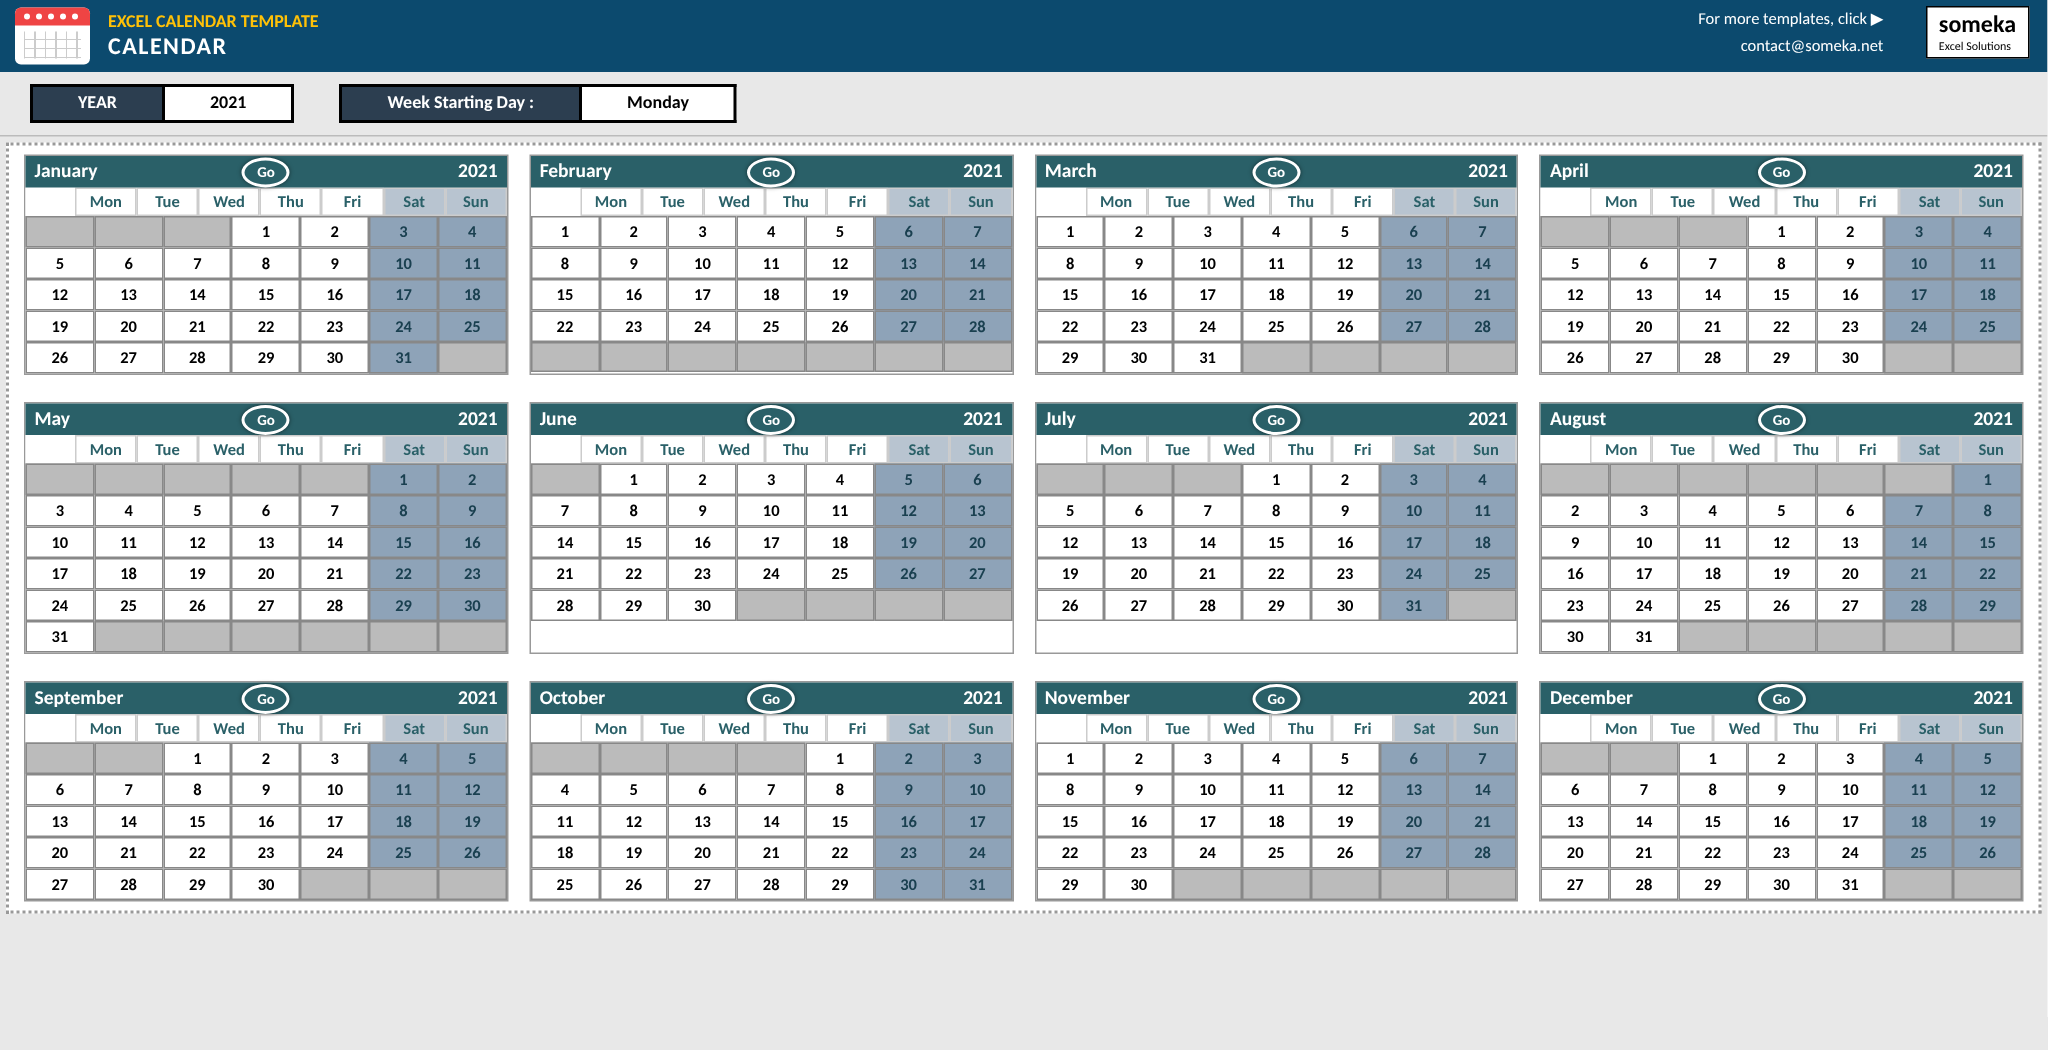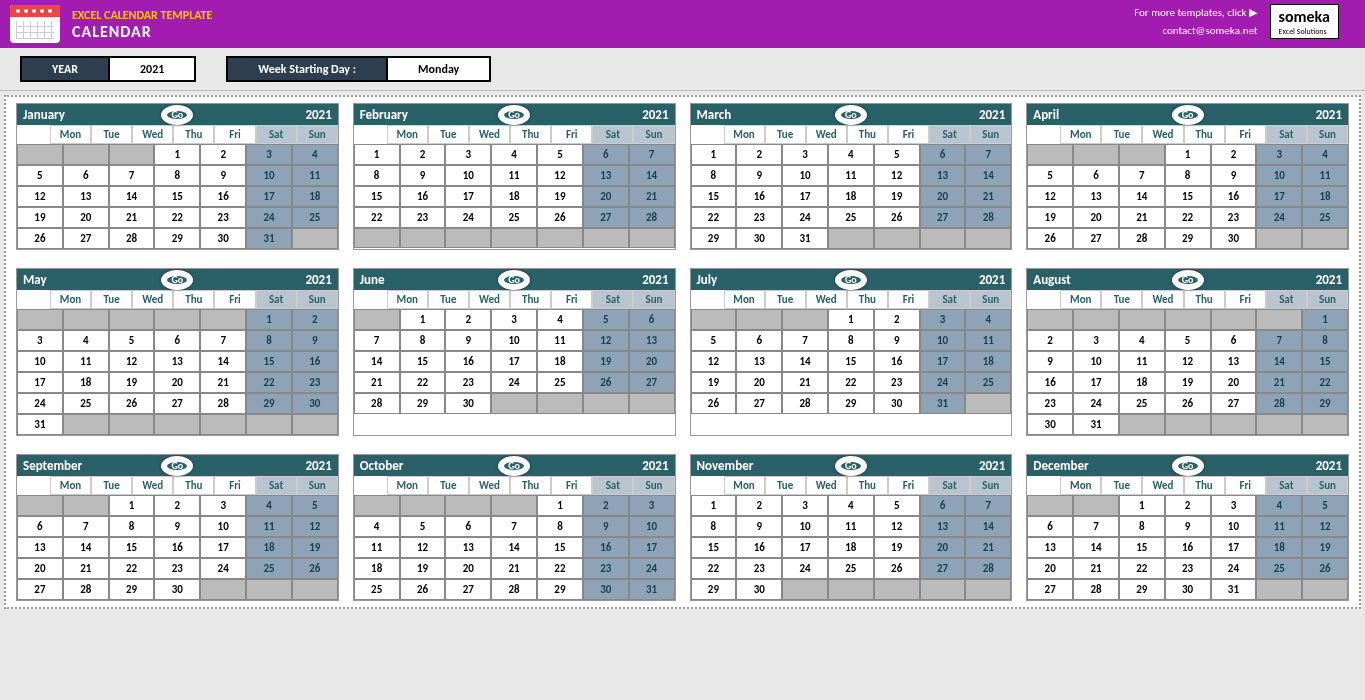--- a/index.html
+++ b/index.html
@@ -1,42 +1,42 @@
 <!DOCTYPE html>
 <html><head>
 <meta charset="utf-8">
 <style>
 * { box-sizing: border-box; margin: 0; padding: 0; }
 body { font-family: Calibri, Arial, sans-serif; background: #e8e8e8; width: 1365px; height: 700px; overflow: hidden; }
 
-.top-header { background: #a21caf; height: 48px; display: flex; align-items: center; padding: 0 10px; position: relative; }
+.top-header { background: #0c4a6e; height: 48px; display: flex; align-items: center; padding: 0 10px; position: relative; }
 .cal-icon { width: 50px; height: 38px; background: #fff; border-radius: 4px; position: relative; margin-right: 12px; }
 .cal-icon::before { content: ""; position: absolute; top: 0; left: 0; right: 0; height: 12px; background: #ef4444; border-radius: 4px 4px 0 0; }
 .cal-icon::after { content: ""; position: absolute; top: 4px; left: 6px; width: 4px; height: 4px; background: #fff; border-radius: 50%; box-shadow: 8px 0 #fff, 16px 0 #fff, 24px 0 #fff, 32px 0 #fff; }
 .cal-grid { position: absolute; top: 16px; left: 6px; right: 6px; bottom: 4px; background: repeating-linear-gradient(90deg, #ccc 0 1px, transparent 1px 7px), repeating-linear-gradient(0deg, #ccc 0 1px, transparent 1px 6px); }
 
 .title-line1 { color: #ffc107; font-size: 12px; font-weight: bold; }
 .title-line2 { color: #fff; font-size: 16px; font-weight: bold; letter-spacing: 1px; }
-.header-right { position: absolute; right: 26px; top: 4px; display: flex; align-items: center; gap: 12px; }
+.header-right { position: absolute; right: 12px; top: 4px; display: flex; align-items: center; gap: 28px; }
 .header-text { color: #fff; font-size: 11px; text-align: right; line-height: 1.6; }
 .header-text a { color: #fff; }
 .logo-box { background: #fff; padding: 2px 8px; font-size: 16px; font-weight: bold; border: 1px solid #000; }
 .logo-box small { font-size: 8px; display: block; font-weight: normal; }
 
 .controls { background: #e8e8e8; padding: 8px 20px; display: flex; gap: 30px; align-items: center; border-bottom: 1px solid #bbb; }
 .ctrl-group { display: flex; }
 .ctrl-label { background: #2c3e50; color: #fff; padding: 4px 30px; font-size: 12px; font-weight: bold; border: 2px solid #000; }
 .ctrl-value { background: #fff; padding: 4px 30px; font-size: 12px; font-weight: bold; border: 2px solid #000; border-left: none; }
 
 .calendar-area { background: #fff; border: 2px dotted #999; margin: 4px; padding: 6px 10px; }
 .months-grid { display: grid; grid-template-columns: repeat(4, 1fr); gap: 18px 14px; }
 
 .month { border: 1px solid #999; }
 .month-header { background: #2a6068; color: #fff; display: flex; align-items: center; justify-content: space-between; padding: 3px 6px; font-size: 13px; font-weight: bold; position: relative; }
-.go-btn { position: absolute; left: 50%; transform: translateX(-50%); background: #2a6068; border: 6px solid #ffffff; border-radius: 50%; width: 32px; height: 20px; color: #fff; font-size: 10px; font-weight: bold; display: flex; align-items: center; justify-content: center; box-shadow: 0 0 3px rgba(0,0,0,0.5); }
+.go-btn { position: absolute; left: 50%; transform: translateX(-50%); background: #2a6068; border: 2px solid #ffffff; border-radius: 50%; width: 32px; height: 20px; color: #fff; font-size: 10px; font-weight: bold; display: flex; align-items: center; justify-content: center; box-shadow: 0 0 3px rgba(0,0,0,0.5); }
 .day-names { display: grid; grid-template-columns: repeat(7, 1fr); background: #fff; padding-left: 33px; }
 .day-name { text-align: center; font-size: 11px; font-weight: bold; color: #2a6068; padding: 2px 0; border: 1px solid #ccc; }
 .day-name.wkend { background: #b8c4d0; }
 .days-grid { display: grid; grid-template-columns: repeat(7, 1fr); background: #aaa; }
 .day-cell { background: #fff; text-align: center; font-size: 11px; font-weight: bold; padding: 3px 0; border: 1px solid #888; min-height: 20px; }
 .day-cell.empty { background: #bbb; }
 .day-cell.wkend { background: #8ea3b8; color: #1a4050; }
 .day-cell.wkend.empty { background: #bbb; }
 </style>
 </head>

